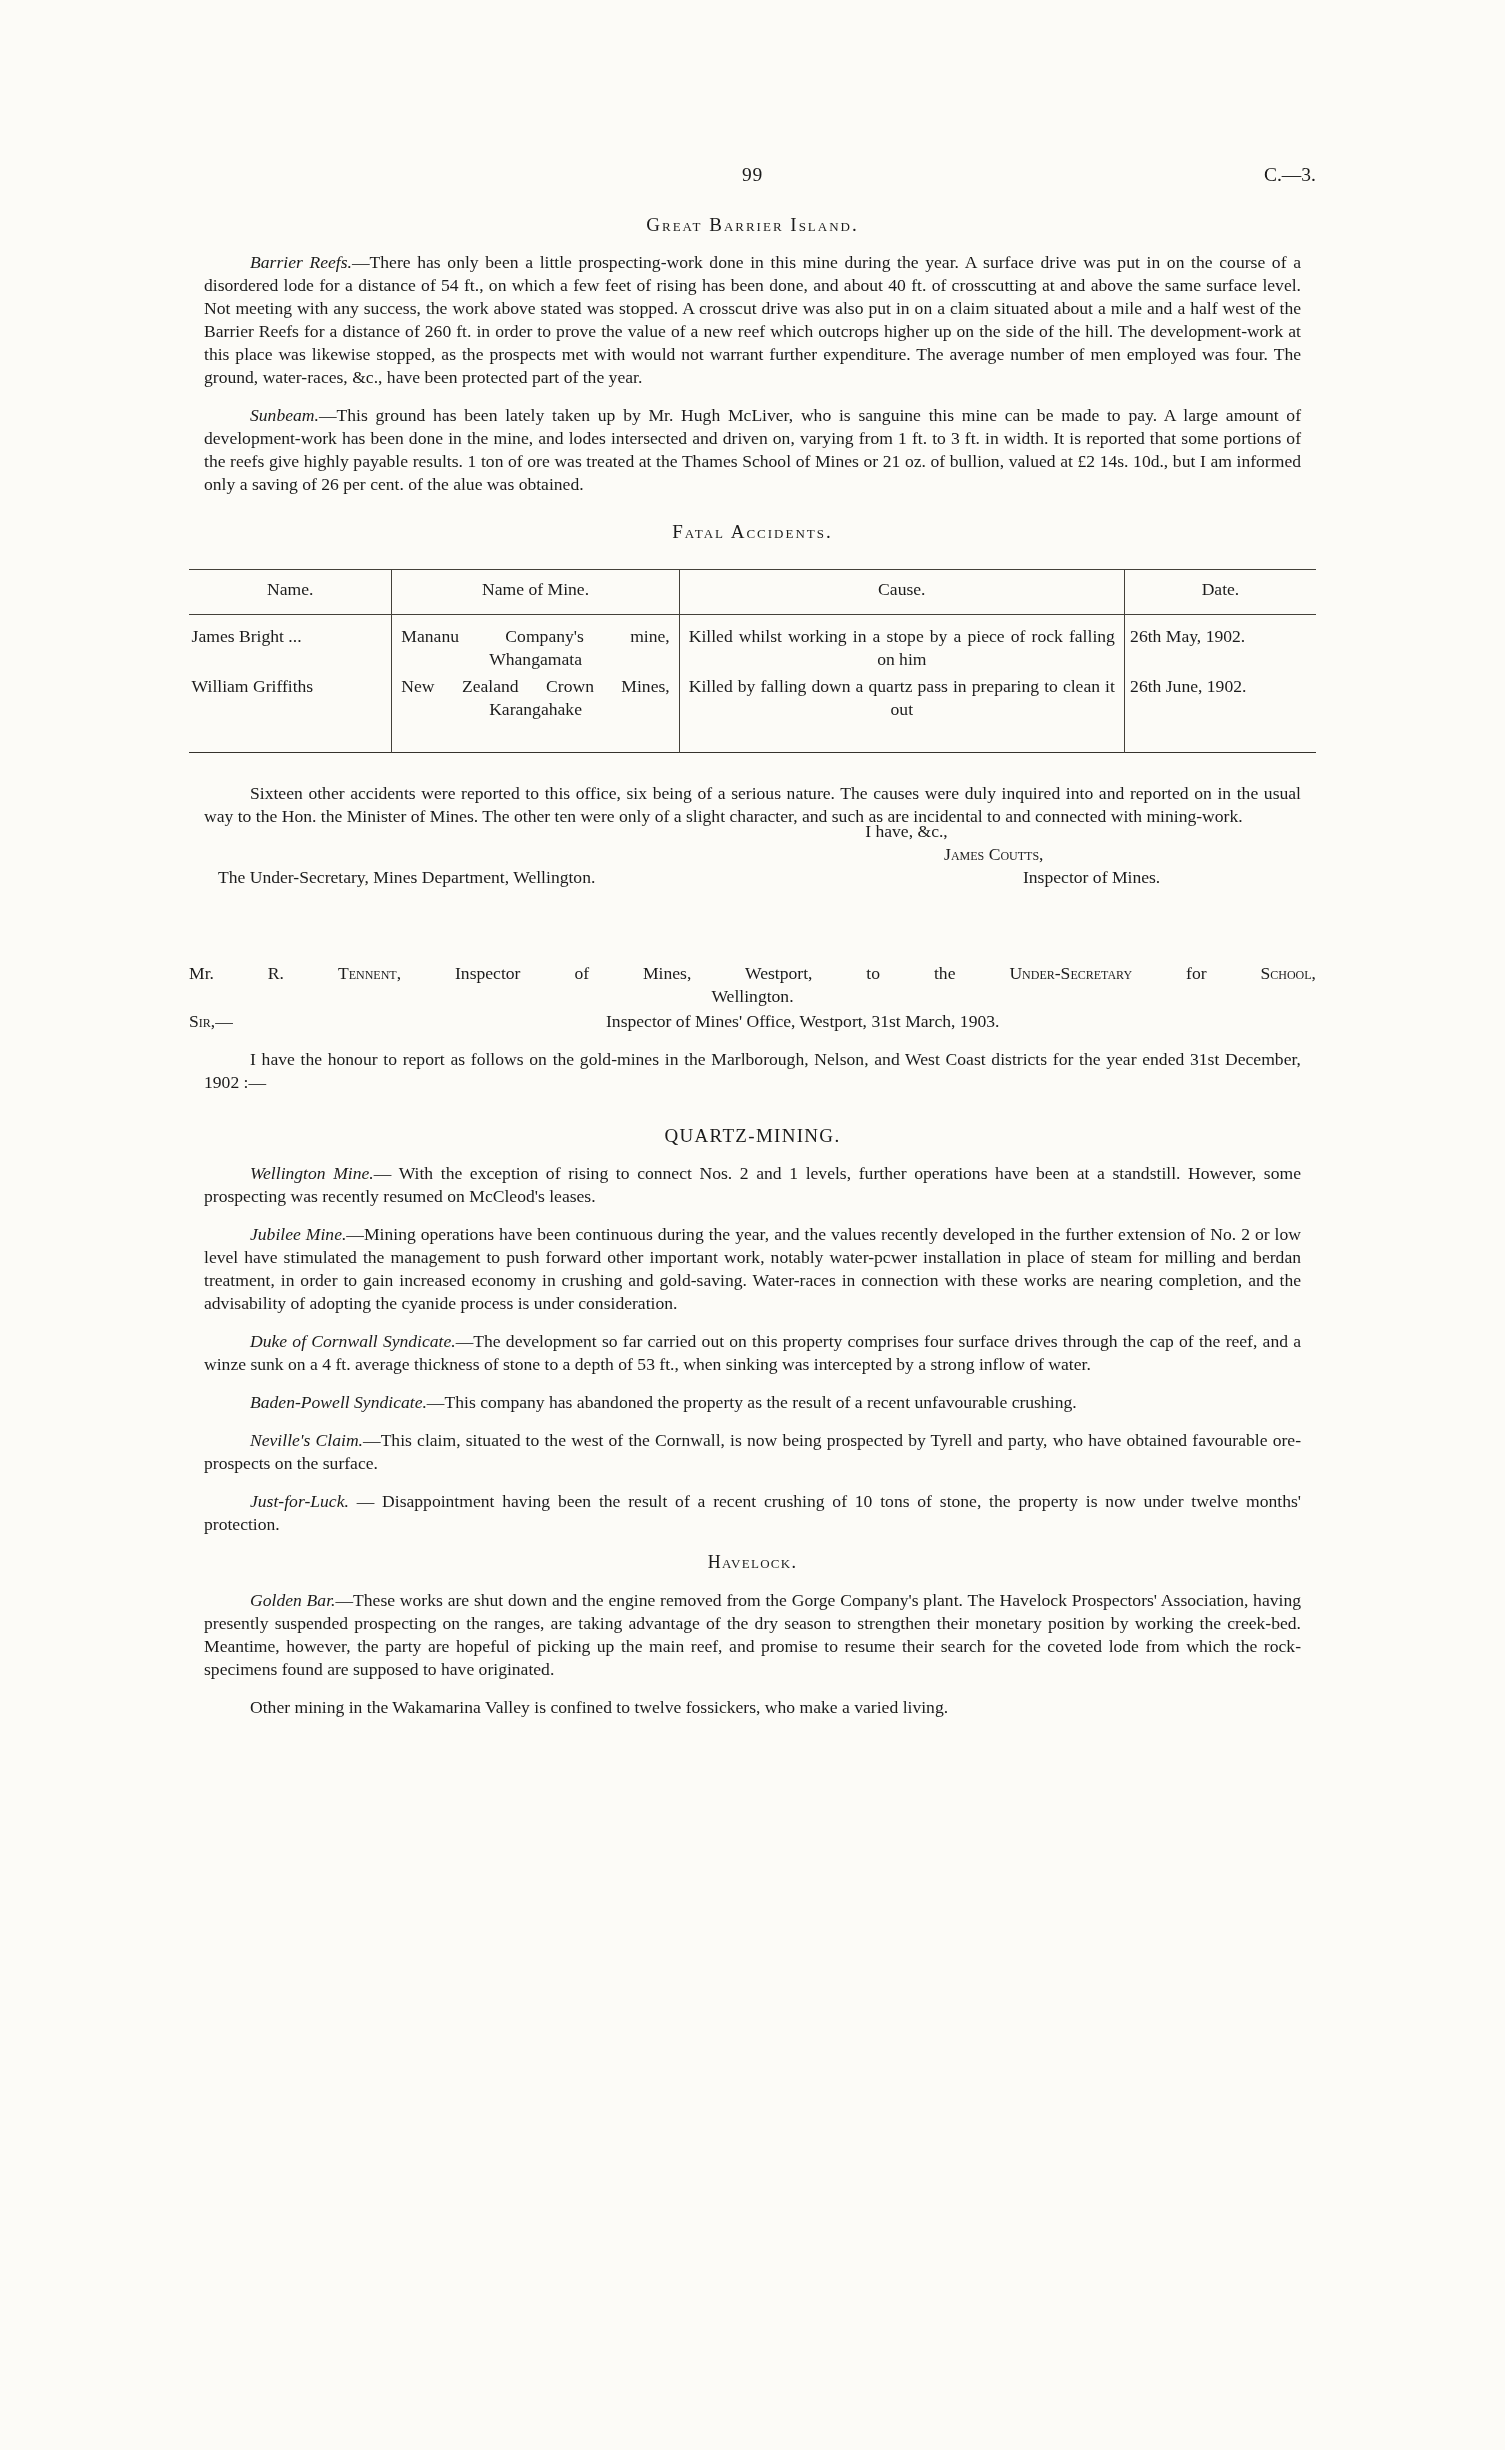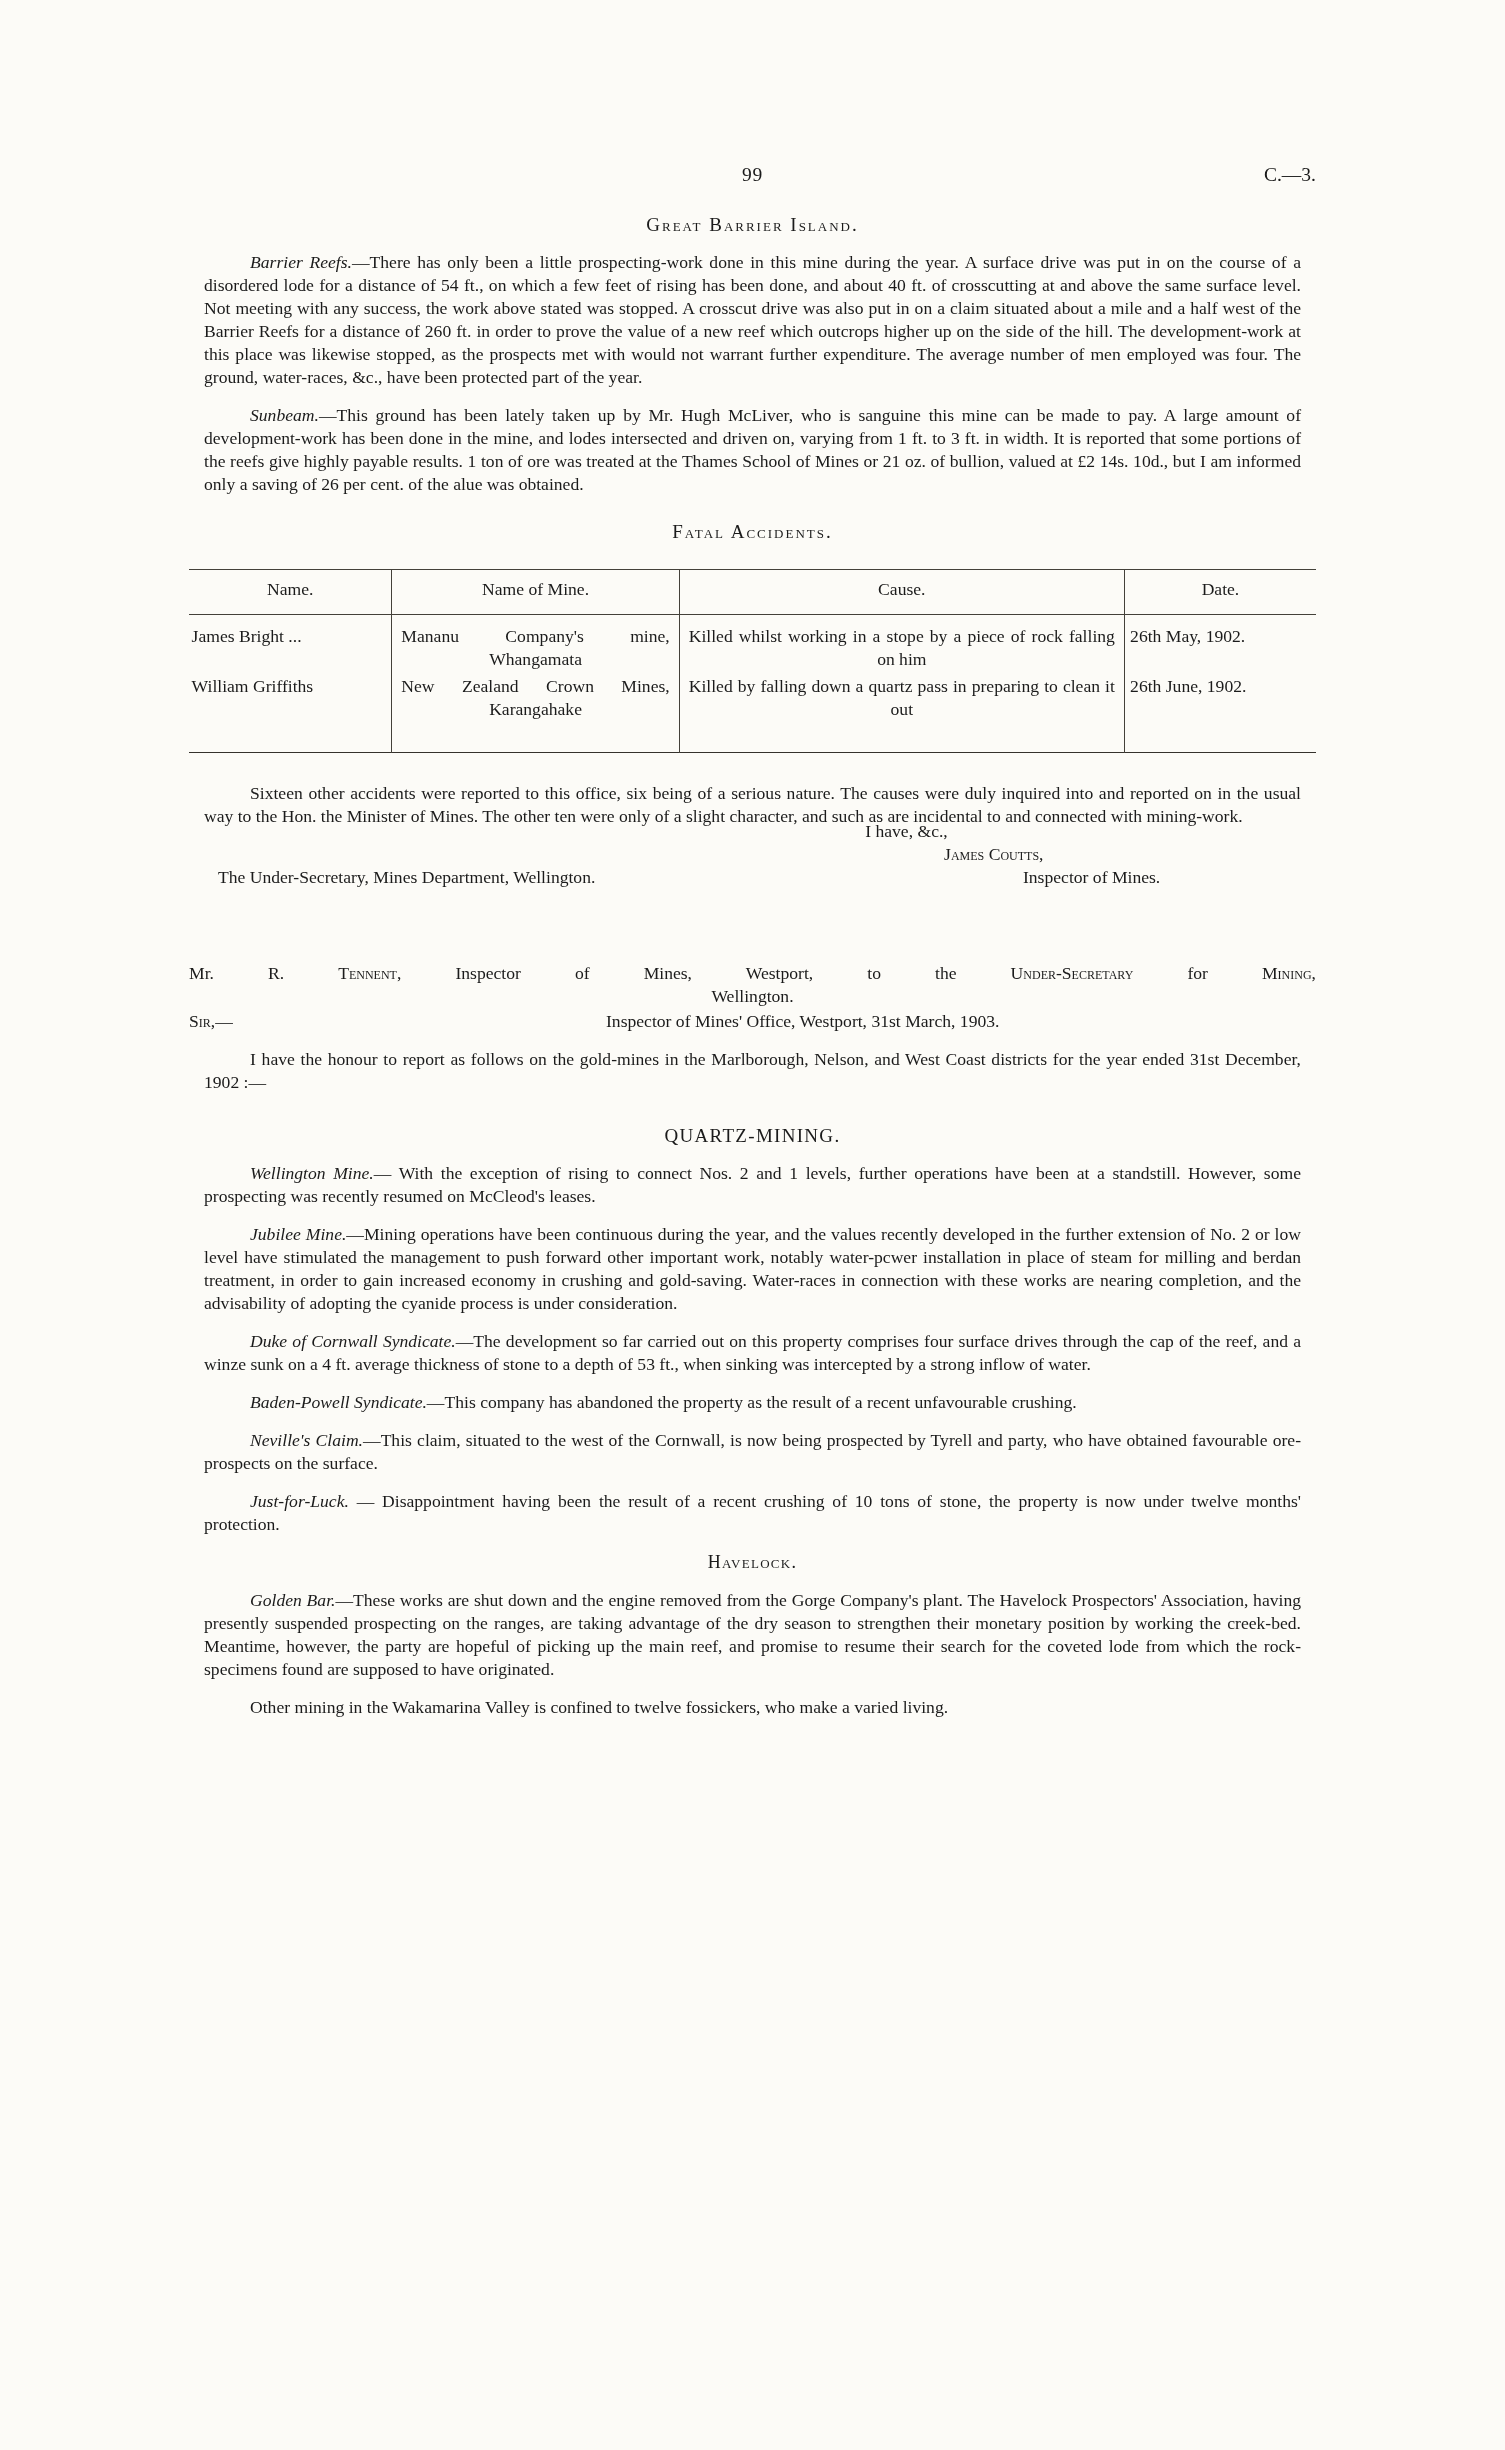--- a/index.html
+++ b/index.html
@@ -131,21 +131,21 @@
     <p class="para">Sixteen other accidents were reported to this office, six being of a serious nature. The causes were duly inquired into and reported on in the usual way to the Hon. the Minister of Mines. The other ten were only of a slight character, and such as are incidental to and connected with mining-work.</p>
     <div class="ihave">I have, &amp;c.,</div>
     <div class="sig-name sc">James Coutts,</div>
     <div class="sig-row">
       <span class="addressee">The Under-Secretary, Mines Department, Wellington.</span>
       <span class="sig-title">Inspector of Mines.</span>
     </div>
   </section>
 
   <section class="westport">
-    <div class="addr-line1"><span>Mr. R. </span><span class="sc">Tennent</span><span>, Inspector of Mines, Westport, to the </span><span class="sc">Under-Secretary</span><span> for </span><span class="sc">Mining</span><span>,</span></div>
+    <div class="addr-line1"><span>Mr. R. </span><span class="sc">Tennent</span><span>, Inspector of Mines, Westport, to the </span><span class="sc">Under-Secretary</span><span> for </span><span class="sc">School</span><span>,</span></div>
     <div class="addr-line2">Wellington.</div>
 
     <div class="sir-row">
       <span class="sir sc">Sir,—</span>
       <span class="office">Inspector of Mines' Office, Westport, 31st March, 1903.</span>
     </div>
 
     <p class="para">I have the honour to report as follows on the gold-mines in the Marlborough, Nelson, and West Coast districts for the year ended 31st December, 1902 :—</p>
 
     <h2 class="caps-heading">QUARTZ-MINING.</h2>

